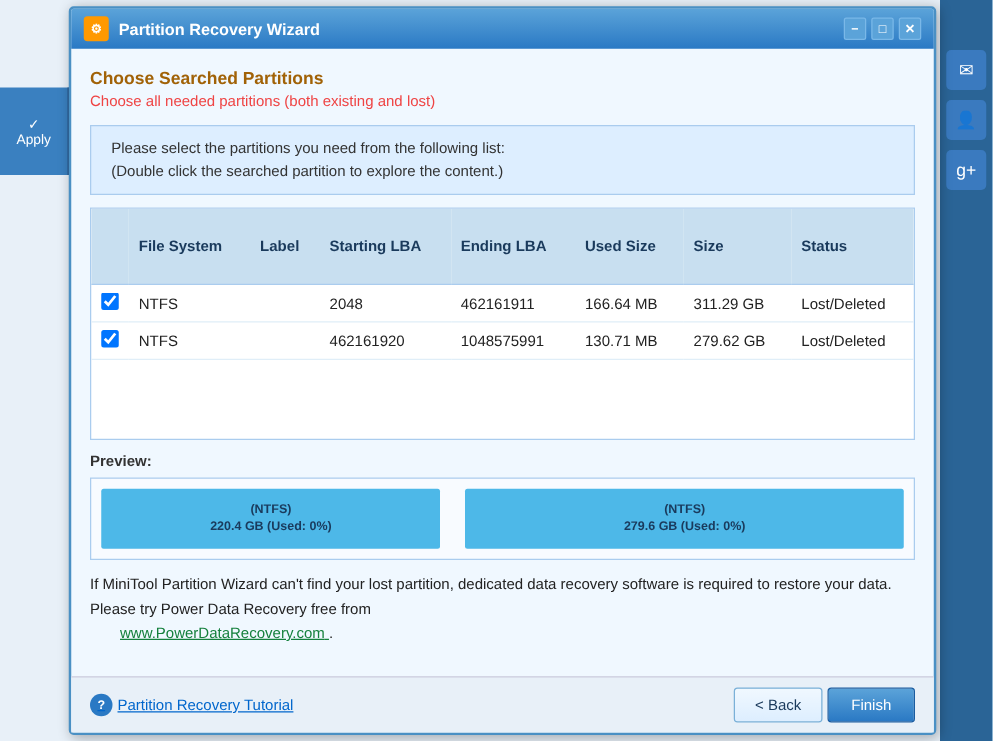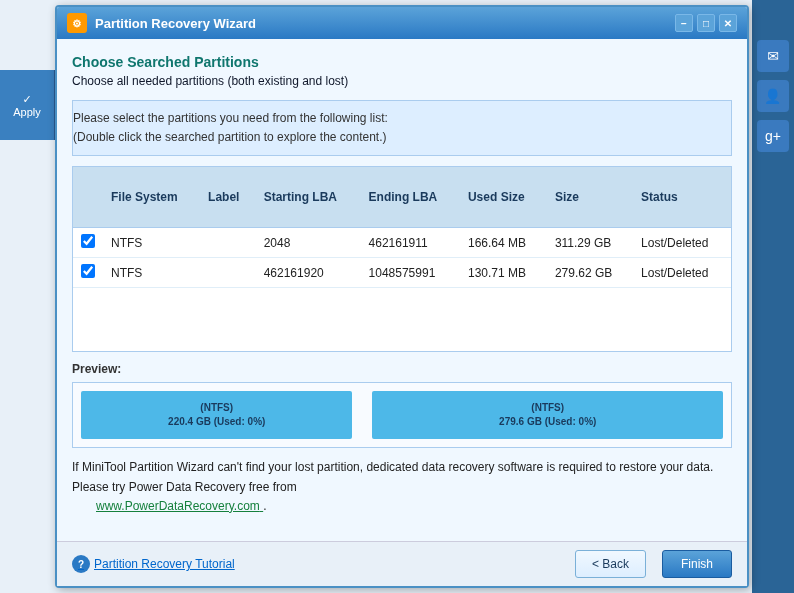--- a/index.html
+++ b/index.html
@@ -111,34 +111,34 @@
       flex: 1;
       display: flex;
       flex-direction: column;
       padding: 15px;
       overflow: hidden;
     }
 
     .dialog-heading {
       font-size: 14px;
       font-weight: bold;
-      color: #0f766e;
+      color: #a16207;
       margin-bottom: 4px;
     }
 
     .dialog-subheading {
       font-size: 12px;
-      color: #0f172a;
+      color: #ef4444;
       margin-bottom: 12px;
     }
 
     .instruction-box {
       background: #ddeeff;
       border: 1px solid #aaccee;
-      padding: 8px 0;
+      padding: 8px 16px;
       margin-bottom: 10px;
       font-size: 12px;
       color: #333;
       line-height: 1.6;
     }
 
     
     .partition-table-container {
       flex: 1;
       border: 1px solid #aaccee;
@@ -309,21 +309,21 @@
       align-items: center;
       justify-content: center;
       color: white;
       font-size: 10px;
       font-weight: bold;
     }
 
     .footer-buttons {
       margin-left: auto;
       display: flex;
-      gap: 16px;
+      gap: 4px;
     }
 
     .btn {
       padding: 6px 16px;
       border: 1px solid #7ab0d8;
       border-radius: 3px;
       background: linear-gradient(to bottom, #f0f8ff, #ddeeff);
       color: #1a3a5c;
       font-size: 12px;
       cursor: pointer;

